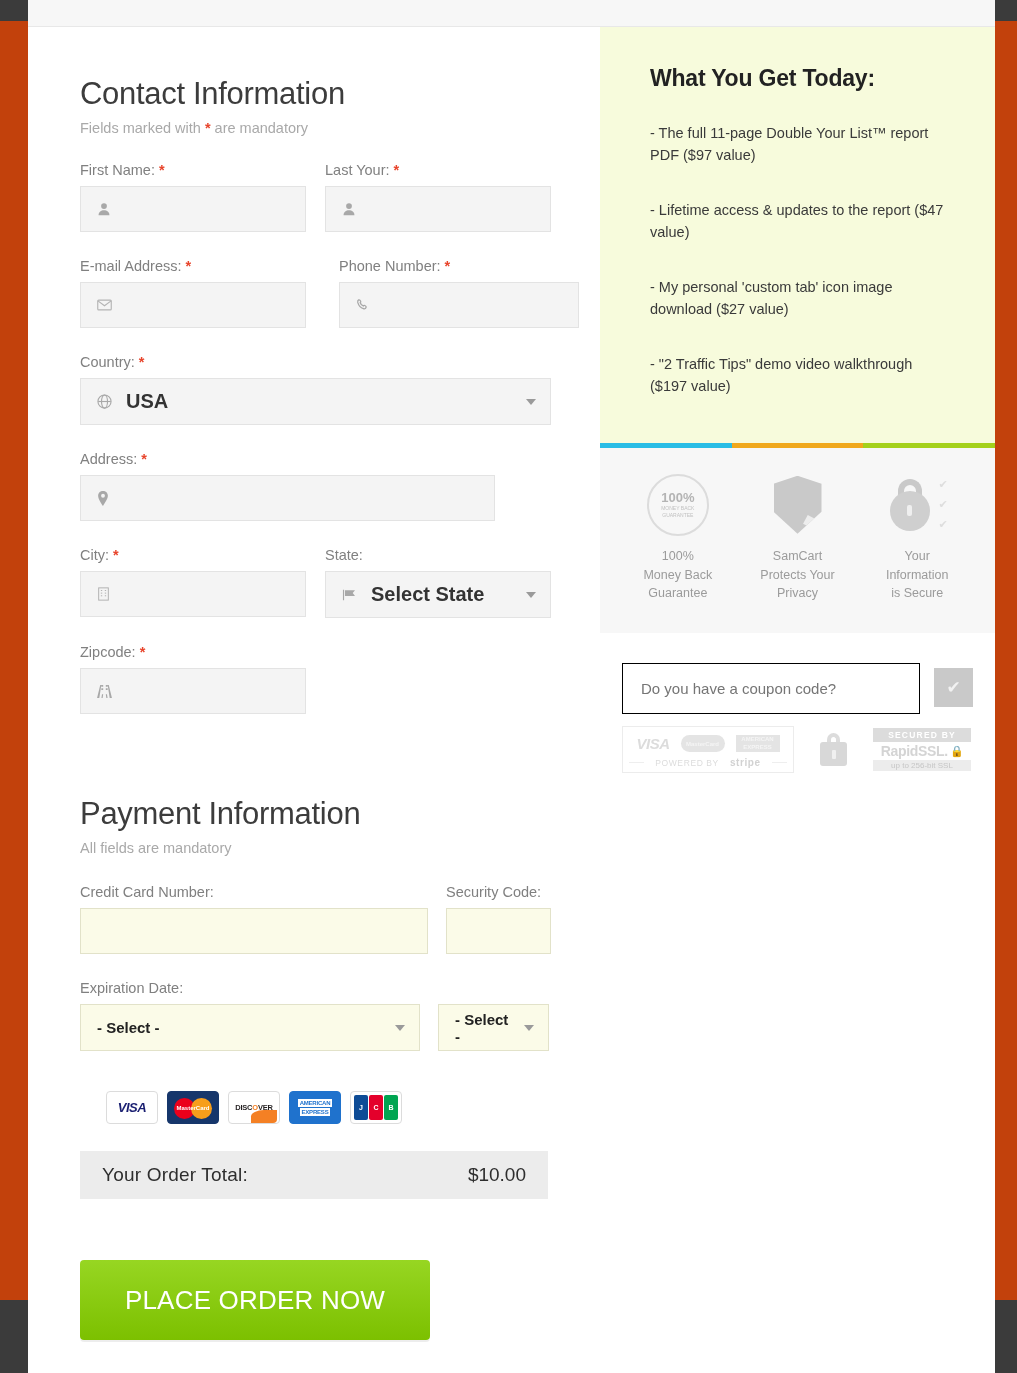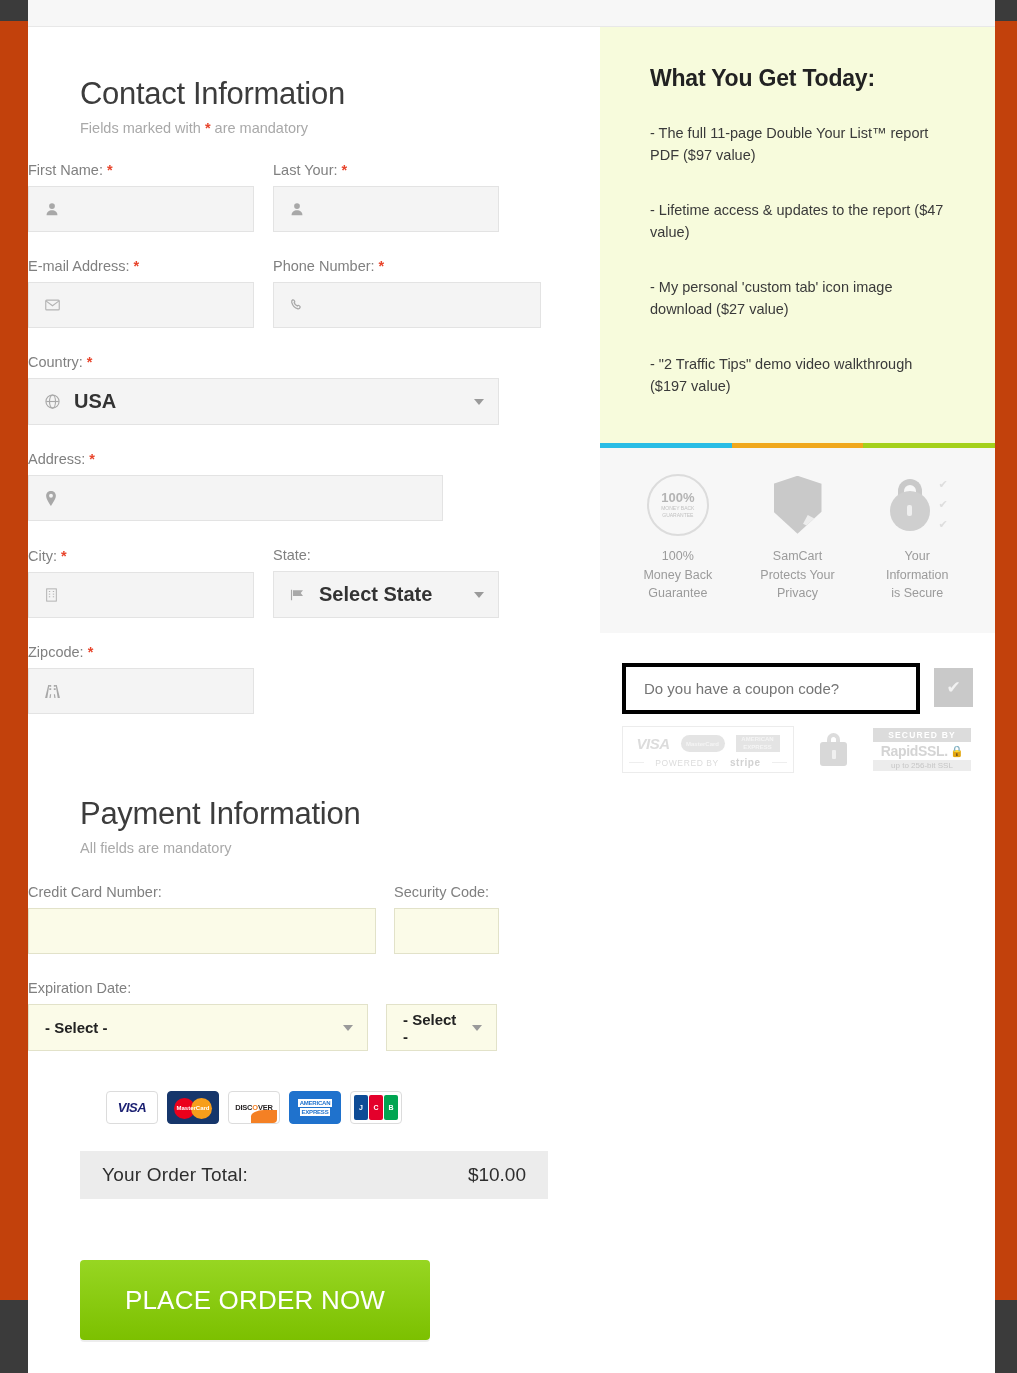--- a/index.html
+++ b/index.html
@@ -23,21 +23,21 @@
   .content { position:absolute; left:28px; top:27px; width:967px; height:1346px; }
   .left-col { position:absolute; left:0; top:0; width:572px; min-height:1346px; background:#ffffff; }
   .right-col { position:absolute; left:572px; top:0; width:395px; min-height:1346px; background:#ffffff; }
 
   
   .sec-title { font-size:31px; font-weight:400; color:#3c3c3c; letter-spacing:-0.3px;
                padding:50px 0 0 52px; line-height:1.1; }
   .sec-sub { font-size:14.5px; color:#a9a9a9; padding:9px 0 0 52px; }
   .req { color:#e8452c; font-weight:700; }
 
-  .frow { margin-top:26px; display:flex;align-items:flex-end; }
+  .frow { padding-left:52px; margin-top:26px; display:flex; }
   .fgroup { display:flex; flex-direction:column; }
   .flabel { font-size:14.5px; color:#808080; margin-bottom:8px; }
   .finput { background:#f4f4f4; border:1px solid #e3e3e3; height:46px; display:flex;
             align-items:center; padding-left:16px; }
   .ficon { color:#a8a8a8; font-size:14px; line-height:1; display:inline-block; }
 
   .fselect { background:#f4f4f4; border:1px solid #e3e3e3; height:47px; display:flex;
              align-items:center; padding:0 14px 0 16px; justify-content:space-between; }
   .fselect .sel-left { display:flex; align-items:center; gap:14px; }
   .sel-val { font-size:20px; color:#333; font-weight:600; }
@@ -112,21 +112,21 @@
   .lockwrap { display:flex; align-items:center; gap:6px; }
   .lock { width:46px; height:52px; position:relative; }
   .lock .shack { position:absolute; top:0; left:11px; width:24px; height:24px;
                  border:6px solid #c9c9c9; border-bottom:none; border-radius:12px 12px 0 0; }
   .lock .body { position:absolute; bottom:0; left:3px; width:40px; height:40px; border-radius:50%;
                 background:#cfcfcf; display:flex; align-items:center; justify-content:center; }
   .lock .body i { width:5px; height:11px; background:#efefef; border-radius:2px; font-style:normal; }
   .ticks { display:flex; flex-direction:column; gap:7px; color:#dedede; font-size:11px; }
 
   .coupon-wrap { padding:30px 22px 0 22px; display:flex; gap:14px; align-items:flex-start; }
-  .coupon-input { flex:1; height:51px; border:4px solid #000000; background:#fff;
+  .coupon-input { flex:1; height:51px; border:1px solid #000000; background:#fff;
                   font-size:15px; color:#8e8e8e; padding:0 18px;
                   font-family:"Liberation Sans", sans-serif; }
   .coupon-btn { width:39px; height:39px; background:#c9c9c9; border:none; color:#f2f2f2;
                 font-size:17px; cursor:pointer; margin-top:5px; }
 
   .seals-row { padding:12px 22px 0 22px; display:flex; align-items:center; gap:26px; }
   .stripe-box { width:172px; border:1px solid #ececec; background:#fff; padding:8px 6px 4px 6px;
                 text-align:center; }
   .stripe-cards { display:flex; align-items:center; justify-content:center; gap:11px; }
   .sc-visa { font-style:italic; font-weight:700; font-size:15px; color:#dcdcdc; letter-spacing:-0.5px; }
@@ -198,21 +198,21 @@
       <div class="frow">
         <div class="fgroup" style="width:226px">
           <div class="flabel"><span>E-mail Address:</span> <span class="req">*</span></div>
           <div class="finput">
             <svg class="ficon" width="15" height="12" viewBox="0 0 16 12" fill="none" stroke="#b3b3b3" stroke-width="1.2">
                 <rect x="0.8" y="0.8" width="14.4" height="10.4" rx="1"></rect>
                 <path d="M1 1.6l7 5.2 7-5.2"></path>
               </svg>
           </div>
         </div>
-        <div class="fgroup" style="width:268px; margin-left:19px">
+        <div class="fgroup" style="width:240px; margin-left:33px">
           <div class="flabel"><span>Phone Number:</span> <span class="req">*</span></div>
           <div class="finput">
             <svg class="ficon" width="14" height="14" viewBox="0 0 16 16" fill="none" stroke="#a8a8a8" stroke-width="1.5">
                 <path d="M3 2.2c1.2-.5 1.8.3 2.3 1.4.4.9.1 1.3-.5 1.8.6 1.6 1.9 3 3.5 3.7.5-.6.9-.9 1.8-.5 1.1.5 1.9 1.1 1.4 2.3-.4 1-1.4 1.6-2.5 1.4C5.9 11.7 3 8.5 2 5 1.8 3.8 2.1 2.7 3 2.2z"></path>
               </svg>
           </div>
         </div>
       </div>
 
       

